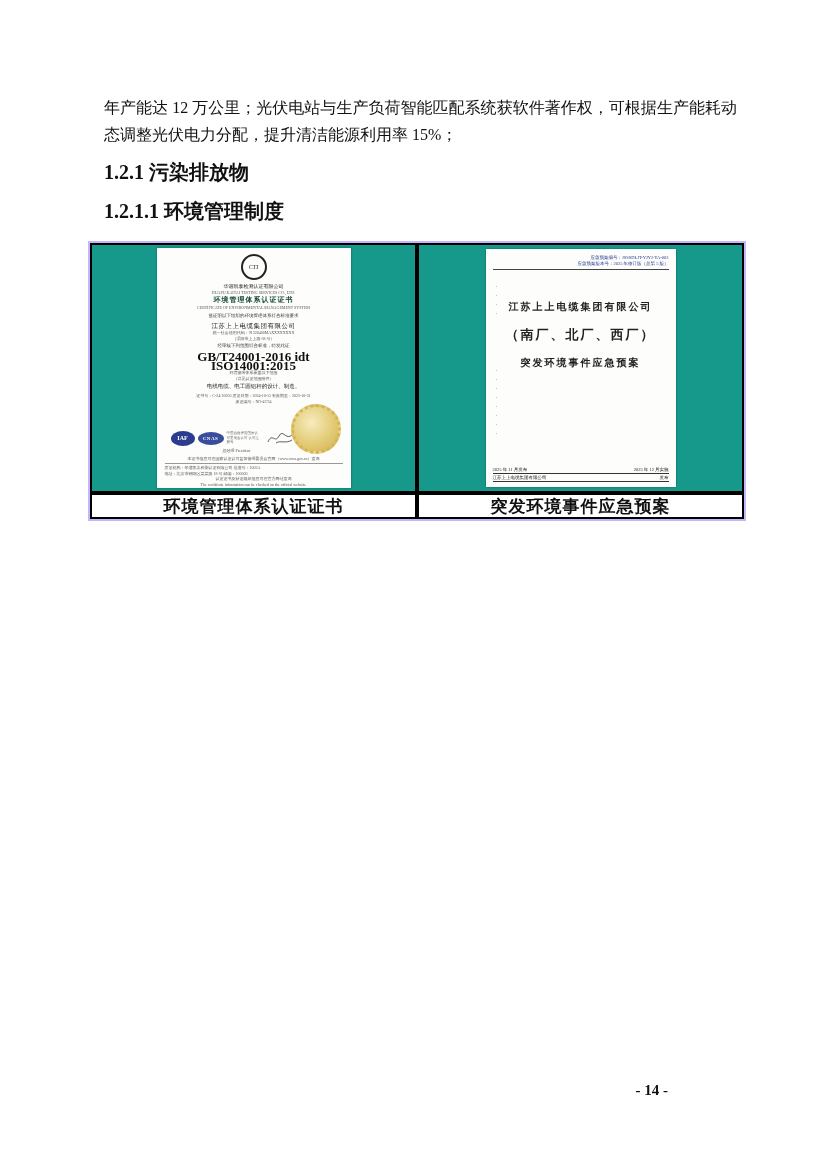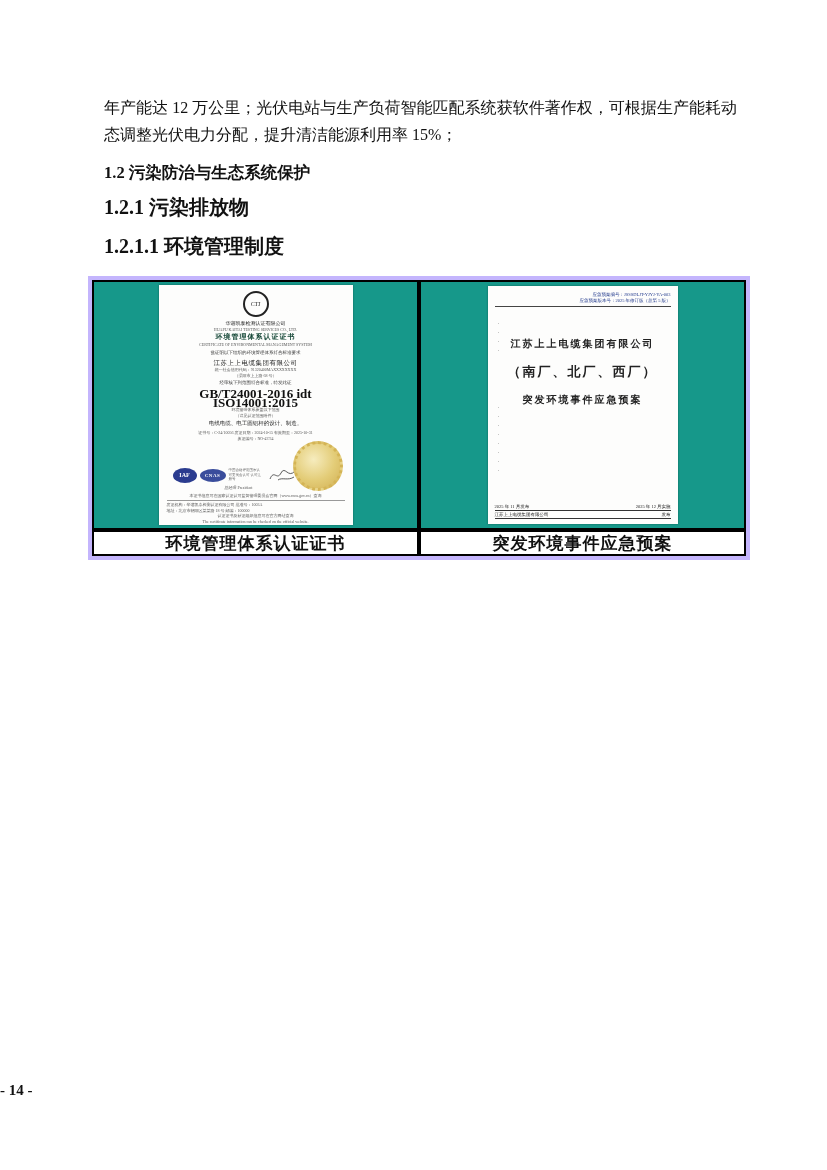--- a/index.html
+++ b/index.html
@@ -4,21 +4,21 @@
 <style>
   html,body{margin:0;padding:0;background:#ffffff;}
   body{width:827px;height:1170px;position:relative;font-family:"Liberation Serif","DejaVu Serif",serif;color:#111;}
   .page{width:827px;height:1170px;overflow:hidden;position:relative;border-radius:29px;}
   .content{padding:94px 90px 0 104px;}
   .para{font-size:16px;line-height:27px;text-align:justify;margin:0 0 11px 0;text-indent:2em;}
   .para.no-indent{text-indent:0;}
   .h-l2{font-size:16.5px;font-weight:bold;margin:14px 0 10px 0;}
   .h-l3{font-size:20px;font-weight:bold;margin:10px 0 12px 0;}
   
-  .cert-table{margin:16px 0 0 88px;width:654px;display:grid;grid-template-columns:1fr 1fr;grid-template-rows:250px 26px;border:4px solid #c4b5fd;}
+  .cert-table{margin:16px 0 0 88px;width:654px;display:grid;grid-template-columns:1fr 1fr;grid-template-rows:250px 26px;border:2px solid #c4b5fd;}
   .img-cell{border:2px solid #000;display:flex;align-items:center;justify-content:center;}
   .cap-cell{border:2px solid #000;background:#fff;display:flex;align-items:center;justify-content:center;font-size:17px;font-weight:bold;letter-spacing:1px;}
   
   .paper{background:#fdfdfc;box-shadow:0 0 2px rgba(0,0,0,.35);}
   .cert-left{width:194px;height:240px;padding:6px 8px 4px;box-sizing:border-box;text-align:center;position:relative;}
   .emblem{width:22px;height:22px;border:2px double #222;border-radius:50%;margin:0 auto 3px;display:flex;align-items:center;justify-content:center;font-size:6px;font-style:italic;color:#222;}
   .cl{display:block;transform-origin:center top;}
   .t5{font-size:5px;line-height:7px;color:#222;}
   .t4{font-size:4px;line-height:5.5px;color:#555;}
   .t45{font-size:4.5px;line-height:6px;color:#333;}
@@ -38,30 +38,29 @@
   .doc-head{text-align:right;color:#223a8c;border-bottom:1px solid #444;padding-bottom:2px;}
   .doc-head .t45{color:#223a8c;}
   .ticks{position:absolute;left:10px;top:34px;font-size:6px;color:#777;line-height:9px;text-align:left;}
   .ticks2{position:absolute;left:10px;top:118px;font-size:6px;color:#777;line-height:9px;text-align:left;}
   .doc-title1{font-size:10px;font-weight:bold;letter-spacing:2px;margin-top:30px;color:#222;}
   .doc-title2{font-size:13px;font-weight:bold;letter-spacing:2px;margin-top:12px;color:#222;font-family:Liberation Serif, serif;}
   .doc-title3{font-size:10px;font-weight:bold;letter-spacing:2px;margin-top:12px;color:#222;}
   .doc-foot{position:absolute;left:7px;right:7px;bottom:5px;}
   .foot-row{display:flex;justify-content:space-between;font-size:4.5px;color:#222;line-height:7px;}
   .foot-row.rule{border-top:.7px solid #333;border-bottom:.7px solid #333;}
-  .page-number{position:absolute;left:0;width:668px;top:1082px;text-align:left;font-size:15px;font-weight:bold;}
+  .page-number{position:absolute;left:0;width:668px;top:1082px;text-align:right;font-size:15px;font-weight:bold;}
   .sig-svg{display:inline-block;margin-left:2px;}
 </style>
 </head>
 <body>
 
 <div class="page">
   <div class="content">
     <p class="para no-indent">年产能达 12 万公里；光伏电站与生产负荷智能匹配系统获软件著作权，可根据生产能耗动态调整光伏电力分配，提升清洁能源利用率 15%；</p>
-    <div class="h-l2">1.2 污染防治与生态系统保护</div>
     <div class="h-l3">1.2.1 污染排放物</div>
     <div class="h-l3">1.2.1.1 环境管理制度</div>
   </div>
 
   <div class="cert-table">
 
     <div class="img-cell" style="background:#16988a;">
       <div class="paper cert-left">
         <div class="emblem">CTI</div>
         <span class="cl t5">华谱凯泰检测认证有限公司</span>

